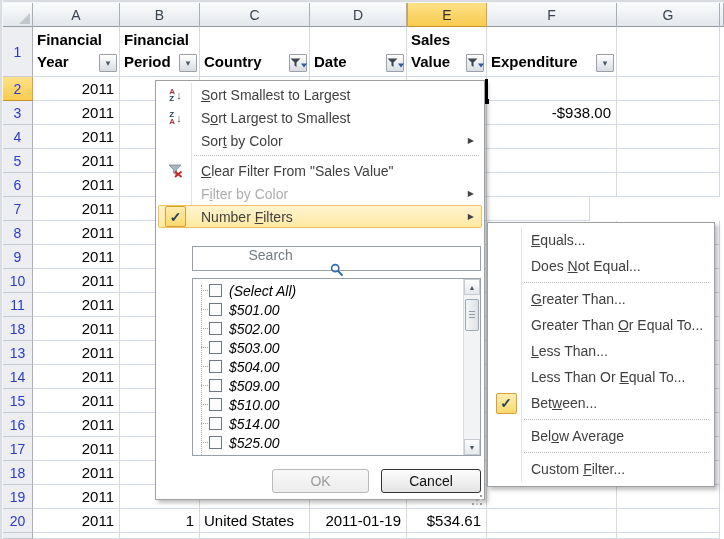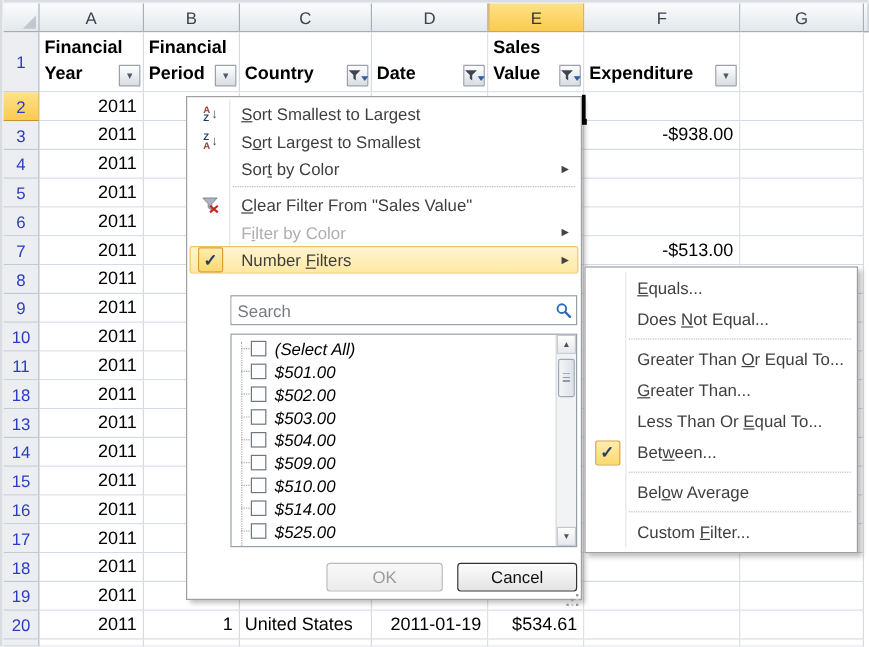--- a/index.html
+++ b/index.html
@@ -58,21 +58,21 @@
   .checkbox-amber { width:21px; height:21px; border:1px solid #DB9E33; border-radius:2px;
                     background:linear-gradient(#FFEDB0,#FBD96E); display:flex; align-items:center; justify-content:center;
                     font-size:14px; font-weight:bold; color:#26415E; }
   .azi { display:flex; align-items:center; }
   .azi .ltrs { display:flex; flex-direction:column; line-height:7px; font-size:8px; font-weight:bold; }
   .azi .lr { color:#9C3A36; } .azi .lb { color:#1F3C66; }
   .azi .dar { font-size:11px; color:#3E5065; margin-left:1px; }
 
   
   .search-zone { margin:16px 3px 0 36px; }
-  .search-box { position:relative; height:25px; border:1px solid #98A0AB; background:#fff; display:flex; align-items:center; }
+  .search-box { position:relative; height:25px; border:1px solid #98A0AB; background:#fff; display:flex; align-items:center;flex-direction:column; }
   .search-input { border:none; outline:none; flex:1; height:21px; padding-left:5px; font-size:14px; font-family:"Liberation Sans",sans-serif; color:#333; }
   .search-input::placeholder { color:#757B83; opacity:1; }
   .search-icon { width:20px; display:flex; justify-content:center; }
   .listbox { position:relative; margin-top:7px; height:178px; border:1px solid #98A0AB; background:#fff; overflow:hidden; }
   .list-items { position:absolute; left:0; top:2px; right:17px; bottom:0; overflow:hidden; }
   .list-items::before { content:''; position:absolute; left:8px; top:4px; bottom:0; border-left:1px dotted #A5A5A5; }
   .list-item { display:flex; align-items:center; height:19px; padding-left:8px; }
   .stub { width:7px; border-top:1px dotted #A5A5A5; flex:none; }
   .cb { width:13px; height:13px; border:1px solid #6F7780; background:#FDFDFD; flex:none; margin-left:1px; }
   .li-label { margin-left:7px; font-size:14px; color:#000; white-space:nowrap;font-style:italic; }
@@ -236,21 +236,20 @@
         <div class="cell r" style="width: 130px;"></div>
         <div class="cell l" style="width: 103px;"></div>
       </div>
       <div class="sheet-row">
         <div class="row-header">7</div>
         <div class="cell r" style="width: 87px;">2011</div>
         <div class="cell r" style="width: 80px;"></div>
         <div class="cell l" style="width: 110px;"></div>
         <div class="cell r" style="width: 97px;"></div>
         <div class="cell r" style="width: 80px;"></div>
-        <div class="cell r" style="width: 130px;">-$513.00</div>
         <div class="cell l" style="width: 103px;"></div>
       </div>
       <div class="sheet-row">
         <div class="row-header">8</div>
         <div class="cell r" style="width: 87px;">2011</div>
         <div class="cell r" style="width: 80px;"></div>
         <div class="cell l" style="width: 110px;"></div>
         <div class="cell r" style="width: 97px;"></div>
         <div class="cell r" style="width: 80px;"></div>
         <div class="cell r" style="width: 130px;"></div>
@@ -528,25 +527,29 @@
           <span class="gutter"></span>
           <span class="mlabel"><span class="accel">E</span>quals...</span>
         </div>
         <div class="menu-item">
           <span class="gutter"></span>
           <span class="mlabel">Does <span class="accel">N</span>ot Equal...</span>
         </div>
         <div class="menu-sep"></div>
         <div class="menu-item">
           <span class="gutter"></span>
+          <span class="mlabel"><span class="accel">G</span>reater Than...</span>
+        </div>
+        <div class="menu-item">
+          <span class="gutter"></span>
           <span class="mlabel">Greater Than <span class="accel">O</span>r Equal To...</span>
         </div>
         <div class="menu-item">
           <span class="gutter"></span>
-          <span class="mlabel"><span class="accel">G</span>reater Than...</span>
+          <span class="mlabel"><span class="accel">L</span>ess Than...</span>
         </div>
         <div class="menu-item">
           <span class="gutter"></span>
           <span class="mlabel">Less Than Or <span class="accel">E</span>qual To...</span>
         </div>
         <div class="menu-item">
           <span class="gutter">
             <span class="checkbox-amber">✓</span>
           </span>
           <span class="mlabel">Bet<span class="accel">w</span>een...</span>

